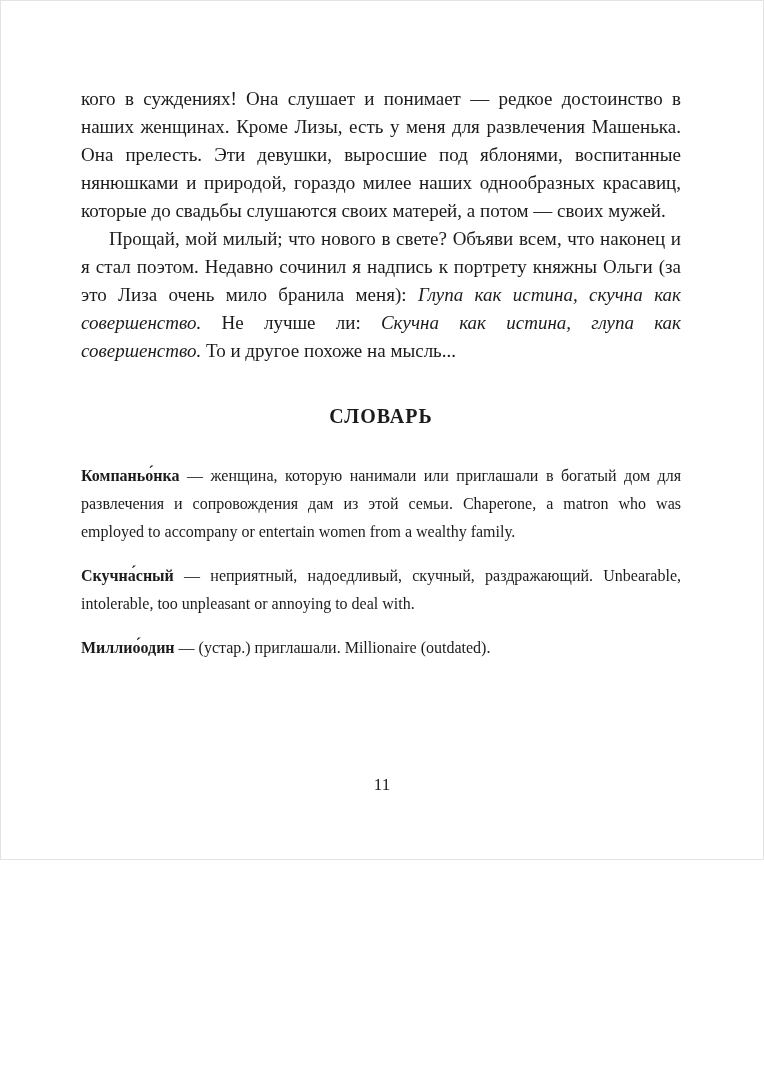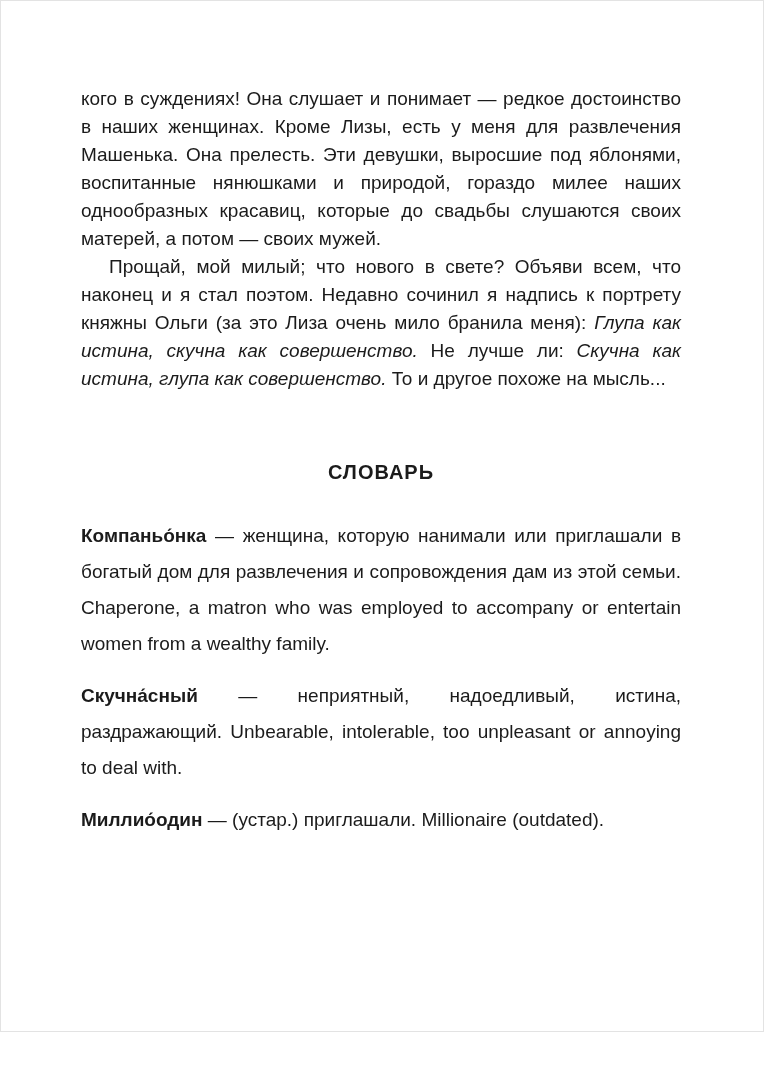--- a/index.html
+++ b/index.html
@@ -3,25 +3,25 @@
 <meta charset="utf-8">
 <style>
   html, body {
     margin: 0;
     padding: 0;
     background: #ffffff;
   }
   .page {
     position: relative;
     width: 764px;
-    height: 1032px;
+    height: 860px;
     background: #ffffff;
     box-sizing: border-box;
     border: 1px solid #e3e3e3;
-    font-family: Liberation Sans, sans-serif;
+    font-family: Liberation Serif, serif;
     color: #1b1b1b;
     overflow: hidden;
   }
   .content {
     position: absolute;
     top: 84px;
     left: 80px;
     right: 82px;
   }
   p.para {
@@ -30,30 +30,30 @@
     line-height: 28px;
     text-align: justify;
   }
   p.para.indent {
     text-indent: 28px;
   }
   .it {
     font-style: italic;
   }
   h2.heading {
-    margin: 68px 0 34px 0;
+    margin: 40px 0 34px 0;
     text-align: center;
     font-size: 20px;
     font-weight: bold;
     letter-spacing: 1px;
   }
   p.entry {
     margin: 16px 0 13px 0;
-    font-size: 19px;
-    line-height: 36px;
+    font-size: 16px;
+    line-height: 28px;
     text-align: justify;
   }
   p.entry .term {
     font-weight: bold;
   }
   .page-number {
     position: absolute;
     bottom: 64px;
     left: 0;
     width: 100%;
@@ -74,21 +74,22 @@
 
     <h2 class="heading">СЛОВАРЬ</h2>
 
     <div class="vocab">
 
       <p class="entry"><span class="term">Компаньо́нка</span><span> — женщина, которую нанимали или приглашали в богатый дом для развлечения и сопровождения дам из этой семьи. Chaperone, a matron who was employed to accompany or entertain women from a wealthy family.</span></p>
 
 
 
 
-      <p class="entry"><span class="term">Скучна́сный</span><span> — неприятный, надоедливый, истина, раздражающий. Unbearable, intolerable, too unpleasant or annoying to deal with.</span></p>
+      <p class="entry"><span class="term">Скучна́сный</span><span> — неприятный, надоедливый, скучный, раздражающий. Unbearable, intolerable, too unpleasant or annoying to deal with.</span></p>
 
 
       <p class="entry"><span class="term">Миллио́один</span><span> — (устар.) приглашали. Millionaire (outdated).</span></p>
 
     </div>
   </div>
 
+  <div class="page-number">11</div>
 </div>
 
 </body></html>

